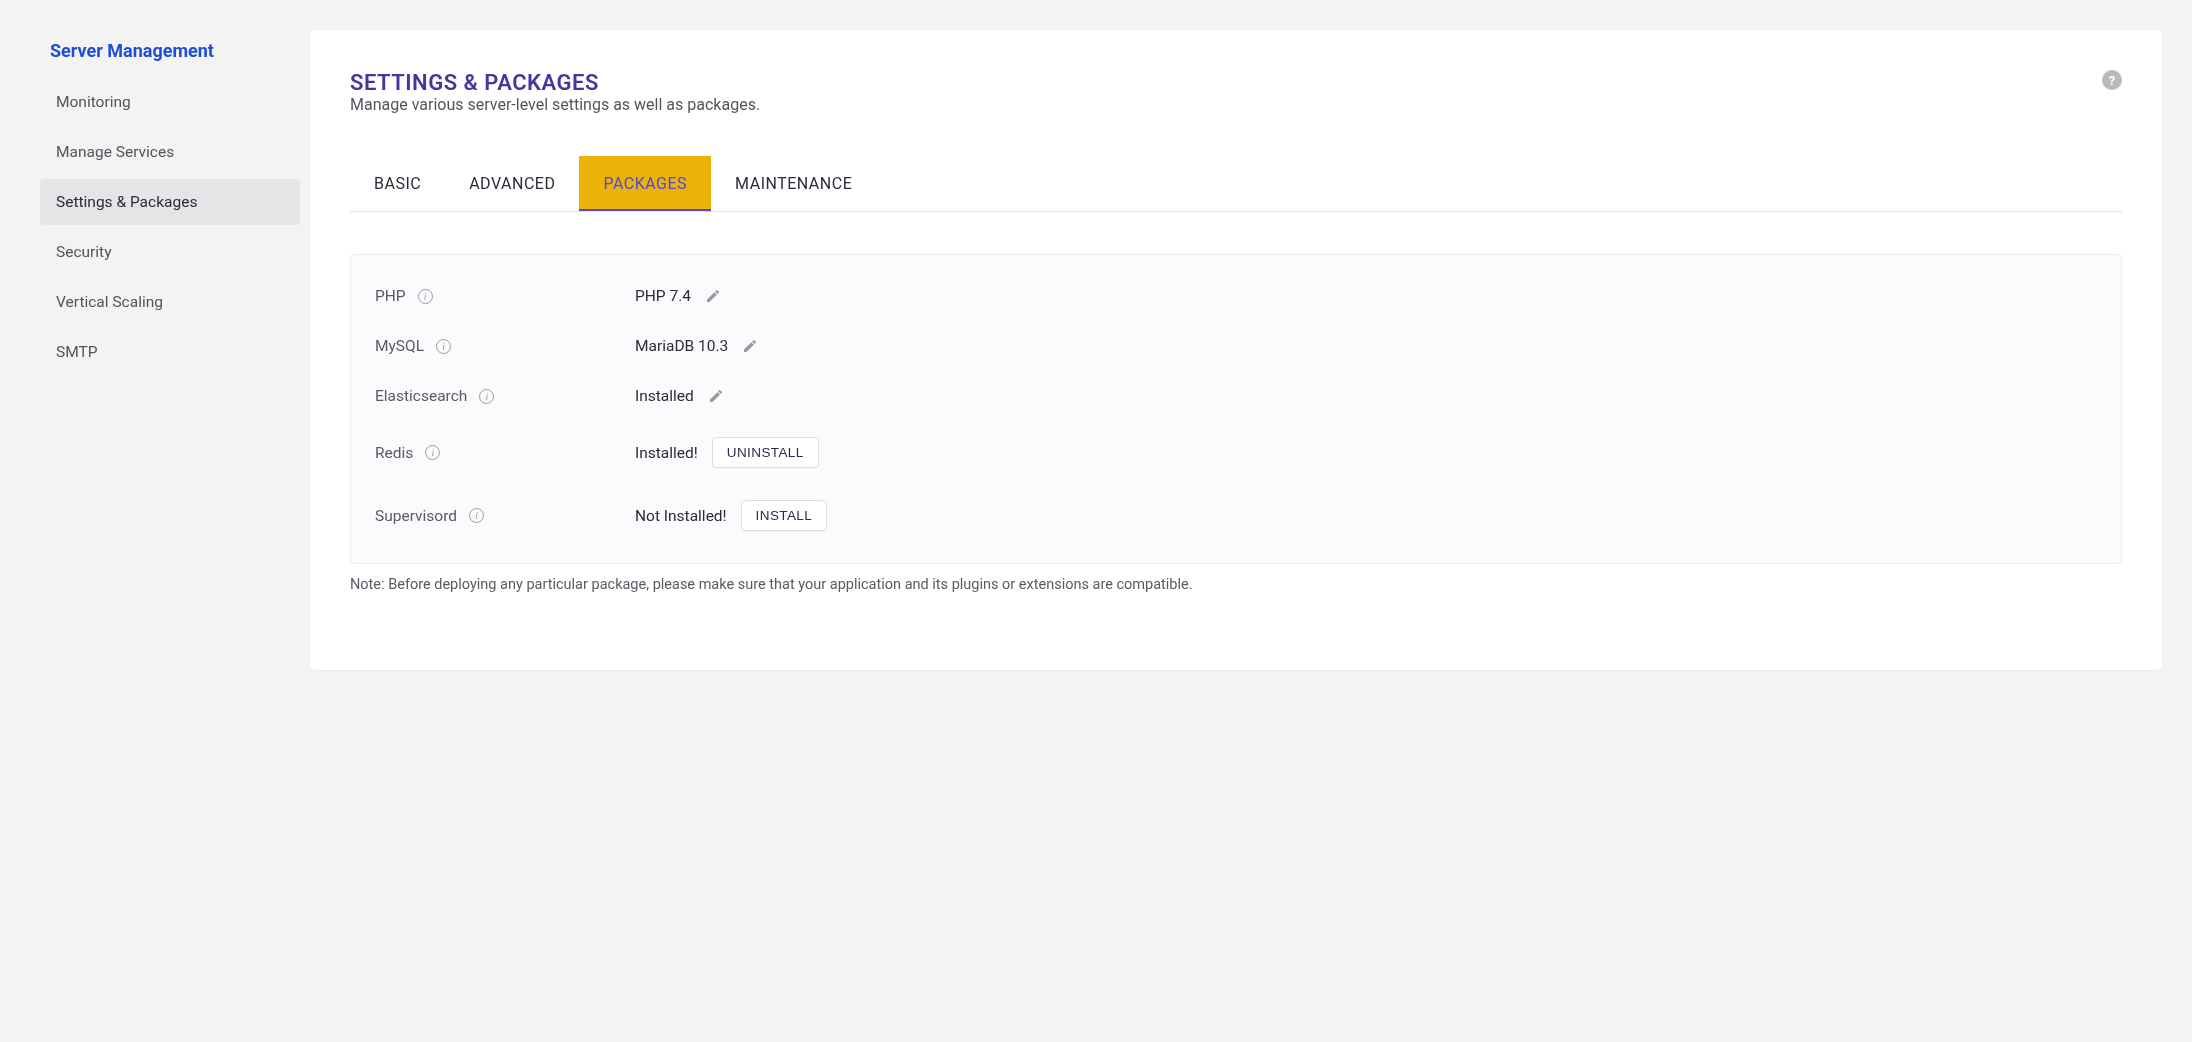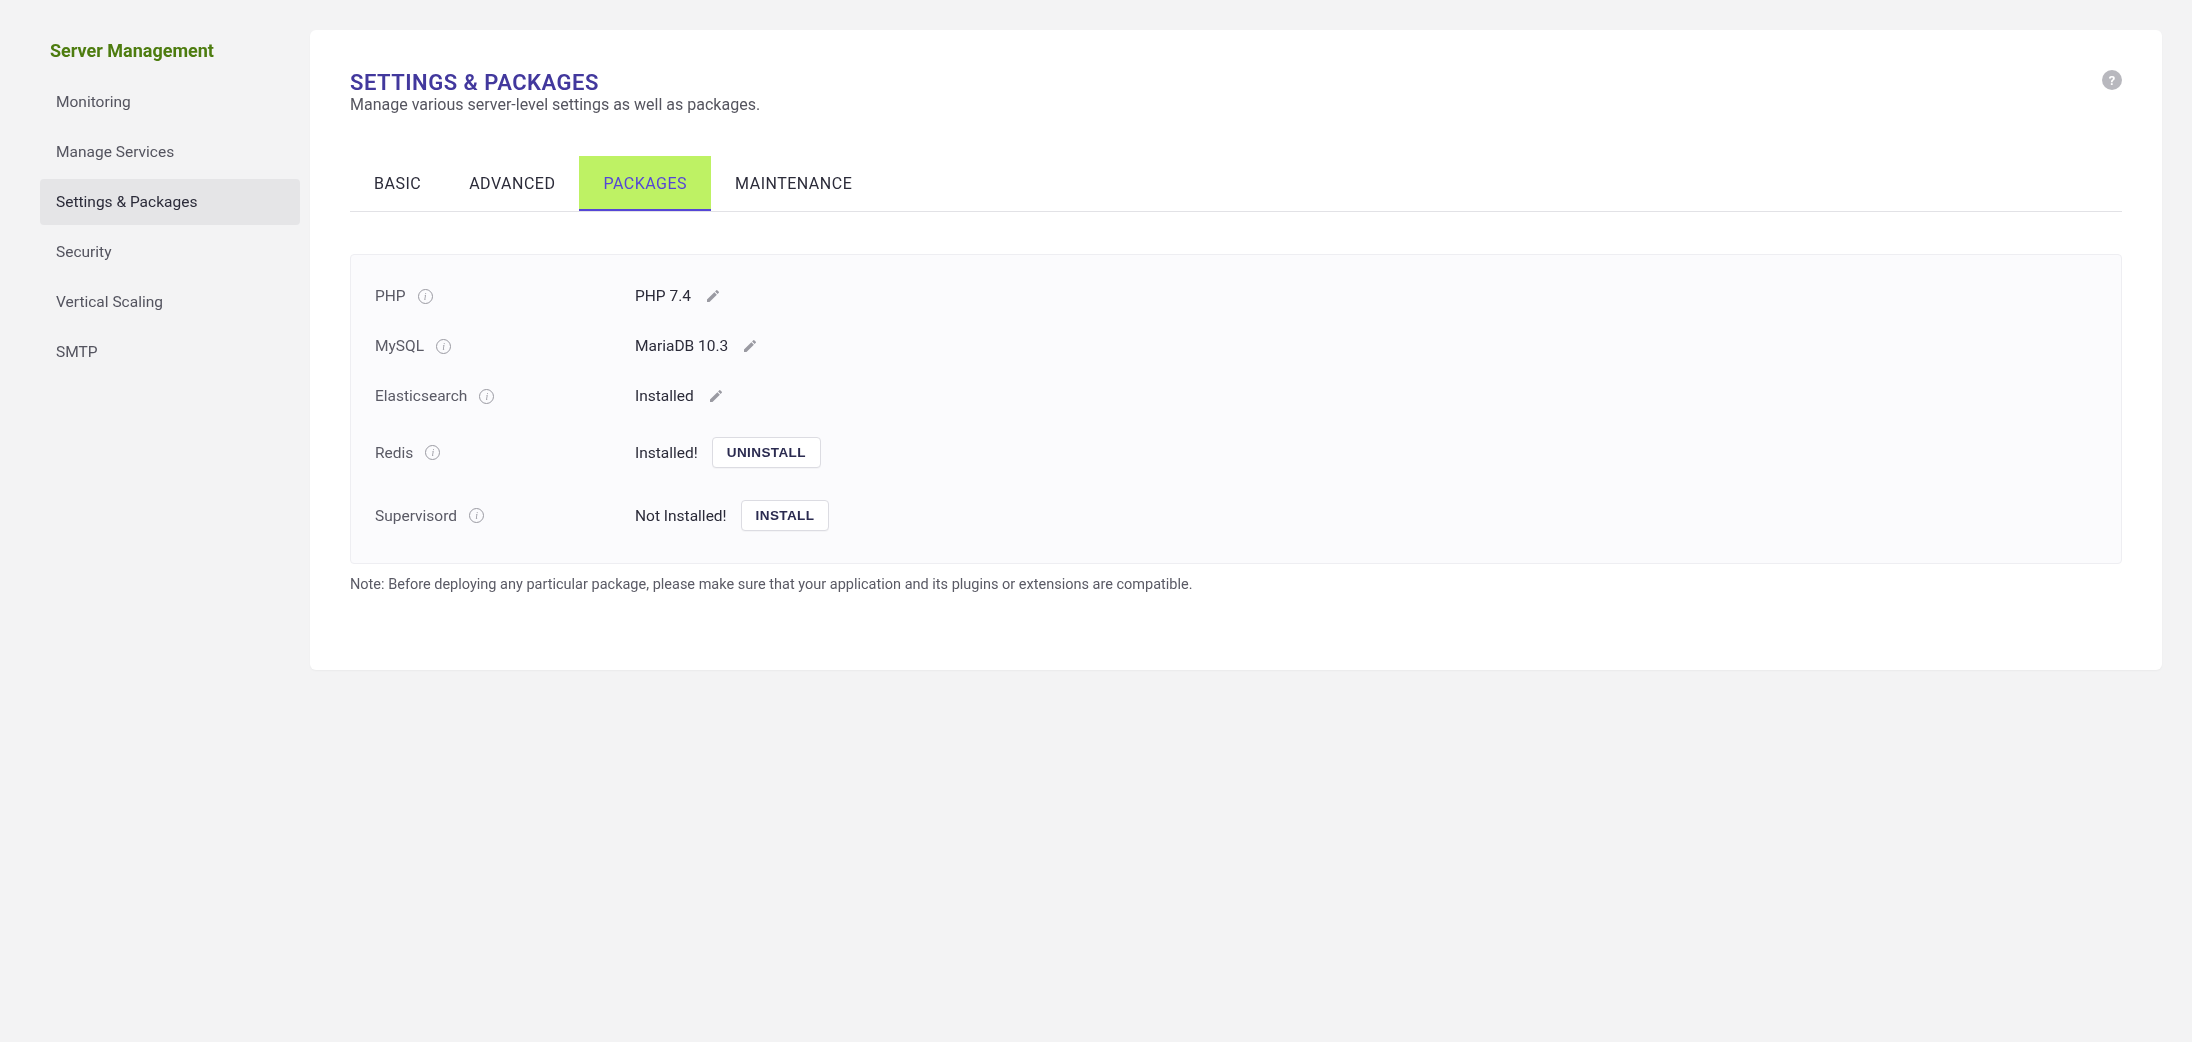--- a/index.html
+++ b/index.html
@@ -15,21 +15,21 @@
     min-height: 100vh;
     align-items: flex-start;
   }
   .sidebar {
     width: 300px;
     padding: 0 10px 0 30px;
   }
   .sidebar-title {
     font-size: 18px;
     font-weight: 700;
-    color: #4d7c0f;
+    color: #1d4ed8;
     padding: 10px 10px 18px 10px;
   }
   .side-item {
     display: block;
     padding: 14px 16px;
     font-size: 15.5px;
     color: #54545f;
     border-radius: 4px;
     margin-bottom: 4px;
     cursor: pointer;
@@ -78,21 +78,21 @@
   .tab {
     padding: 18px 24px 16px 24px;
     font-size: 16px;
     letter-spacing: 0.5px;
     color: #2b2b39;
     cursor: pointer;
     border-bottom: 2px solid transparent;
   }
   .tab.active {
     color: #5546d6;
-    background: #bef264;
+    background: #eab308;
     border-bottom: 2px solid #5546d6;
   }
   .panel {
     margin-top: 42px;
     background: #fbfbfd;
     border: 1px solid #eeeef2;
     border-radius: 4px;
     padding: 16px 0;
   }
   .row {
@@ -138,21 +138,20 @@
     margin-left: 14px;
     padding: 7px 14px;
     font-size: 13.5px;
     letter-spacing: 0.4px;
     color: #2b2b50;
     background: #ffffff;
     border: 1px solid #dcdce2;
     border-radius: 4px;
     cursor: pointer;
     box-shadow: 0 1px 1px rgba(0,0,0,0.03);
-    font-weight: bold;
   }
   .note {
     margin-top: 12px;
     font-size: 14.5px;
     color: #5a5a65;
   }
 </style>
 </head>
 <body>
 

